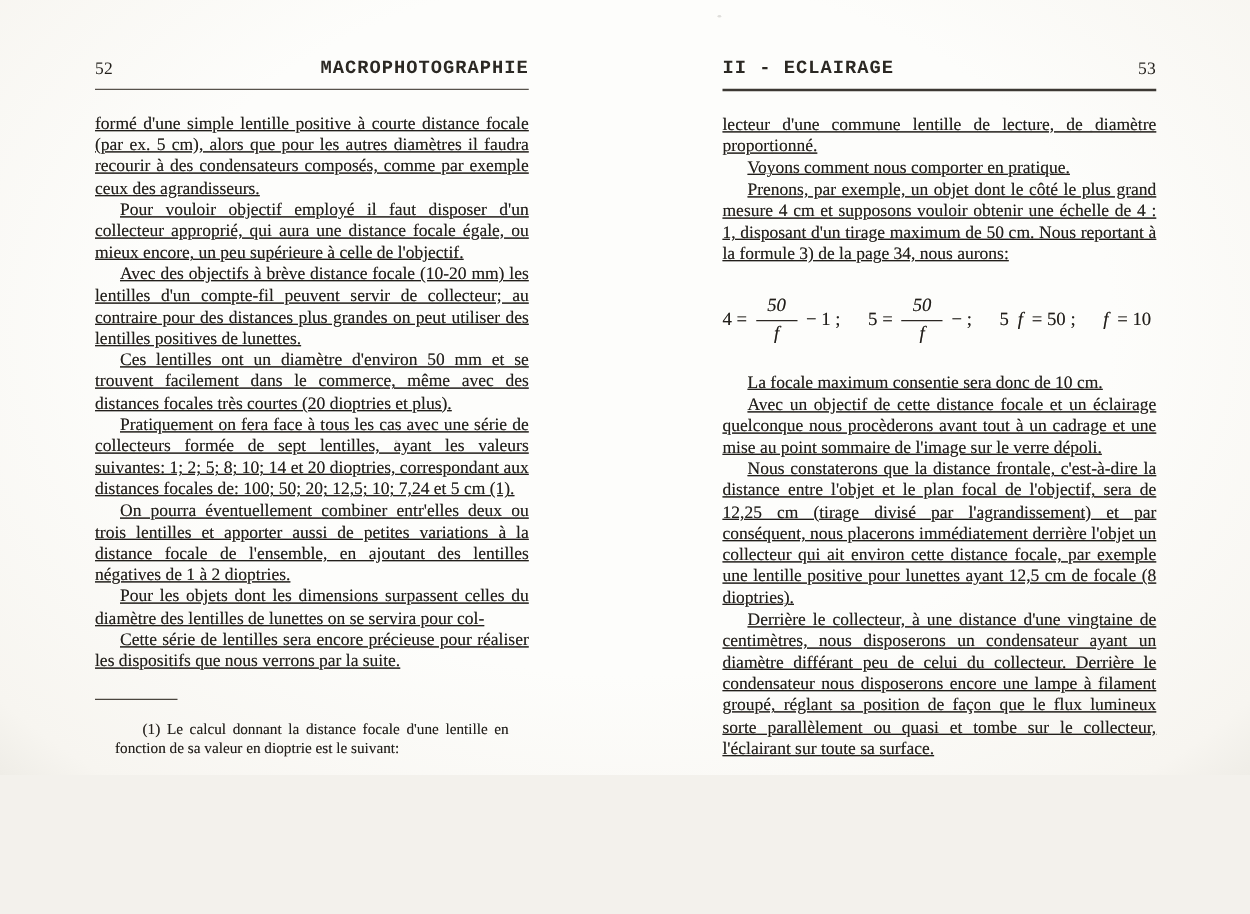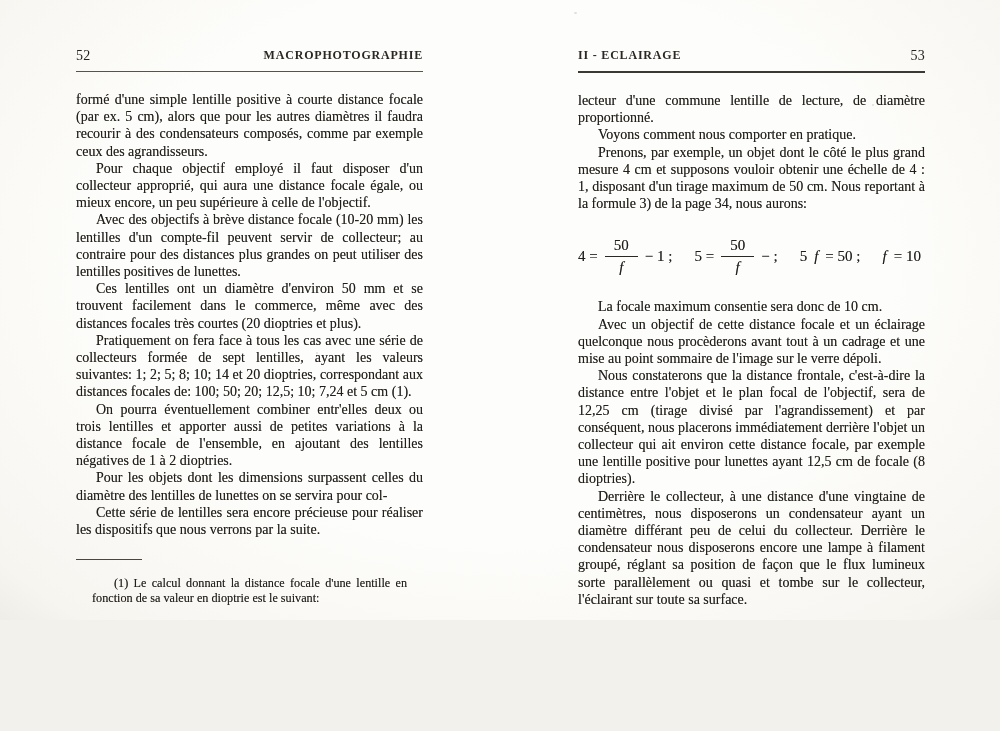--- a/index.html
+++ b/index.html
@@ -22,47 +22,47 @@
   .page-right { left:578px; }
 
   .pg-header {
     display:flex; justify-content:space-between; align-items:flex-end;
     height:18px; padding-bottom:7px;
   }
   .page-left  .pg-header { border-bottom:1.4px solid #57524b; }
   .page-right .pg-header { border-bottom:2.3px solid #3c3833; }
   .pgnum { font-size:14px; letter-spacing:0.3px; }
   .runtitle {
-    font-family:Liberation Serif, serif; font-weight:bold;
-    font-size:12px; letter-spacing:0.8px; color:#2b2823;
+    font-family:Liberation Mono, monospace; font-weight:bold;
+    font-size:15px; letter-spacing:0.8px; color:#2b2823;
     padding-bottom:1px;
   }
 
   .body {
     margin-top:19px;
     font-size:14px; line-height:17.2px;
     text-align:justify;
     text-shadow:0 0 0.35px rgba(30,26,20,0.55);
   }
-  .body p { margin:0; text-indent:20px; }
+  .body p { margin:0; text-indent:20px;text-decoration:underline; }
   .body p.cont { text-indent:0; }
 
   
   .eqrow {
     display:flex; justify-content:space-between; align-items:center;
     margin:25px 4px 23px 0;
     font-size:15px;
     text-shadow:0 0 0.35px rgba(30,26,20,0.55);
   }
   .eqgrp { display:inline-flex; align-items:center; white-space:nowrap; }
   .eqgrp > * + * { margin-left:7px; }
   .fvar { font-style:italic; font-family:"Liberation Serif", serif; }
 
   .frac { display:inline-flex; flex-direction:column; align-items:center; line-height:1.1; }
-  .frac .fnum { display:block; padding:0 9px 2px; text-align:right; }
+  .frac .fnum { display:block; padding:0 9px 2px; text-align:right;font-style:italic; }
   .frac .fden {
     display:block; border-top:1.2px solid #2b2723;
     padding:2px 9px 0; width:100%; box-sizing:border-box; text-align:center;
   }
 
   
   .footnote {
     position:absolute; left:0; top:513px; width:100%;
     font-size:12.2px; line-height:14.8px;
     text-shadow:0 0 0.3px rgba(30,26,20,0.5);
@@ -86,21 +86,21 @@
   <div class="speck" style="left:316px; top:352px; width:2px; height:2px;"></div>
 
   <div class="page page-left">
     <div class="pg-header">
       <span class="pgnum">52</span>
       <span class="runtitle">MACROPHOTOGRAPHIE</span>
     </div>
 
     <div class="body">
       <p class="cont">formé d'une simple lentille positive à courte distance focale (par ex. 5 cm), alors que pour les autres diamètres il faudra recourir à des condensateurs composés, comme par exemple ceux des agrandisseurs.</p>
-      <p>Pour chaque objectif employé il faut disposer d'un collecteur approprié, qui aura une distance focale égale, ou mieux encore, un peu supérieure à celle de l'objectif.</p>
+      <p>Pour vouloir objectif employé il faut disposer d'un collecteur approprié, qui aura une distance focale égale, ou mieux encore, un peu supérieure à celle de l'objectif.</p>
       <p>Avec des objectifs à brève distance focale (10-20 mm) les lentilles d'un compte-fil peuvent servir de collecteur; au contraire pour des distances plus grandes on peut utiliser des lentilles positives de lunettes.</p>
       <p>Ces lentilles ont un diamètre d'environ 50 mm et se trouvent facilement dans le commerce, même avec des distances focales très courtes (20 dioptries et plus).</p>
       <p>Pratiquement on fera face à tous les cas avec une série de collecteurs formée de sept lentilles, ayant les valeurs suivantes: 1; 2; 5; 8; 10; 14 et 20 dioptries, correspondant aux distances focales de: 100; 50; 20; 12,5; 10; 7,24 et 5 cm (1).</p>
       <p>On pourra éventuellement combiner entr'elles deux ou trois lentilles et apporter aussi de petites variations à la distance focale de l'ensemble, en ajoutant des lentilles négatives de 1 à 2 dioptries.</p>
       <p>Pour les objets dont les dimensions surpassent celles du diamètre des lentilles de lunettes on se servira pour col-</p>
       <p>Cette série de lentilles sera encore précieuse pour réaliser les dispositifs que nous verrons par la suite.</p>
     </div>
 
     <div class="footnote">
       <div class="fn-rule"></div>

